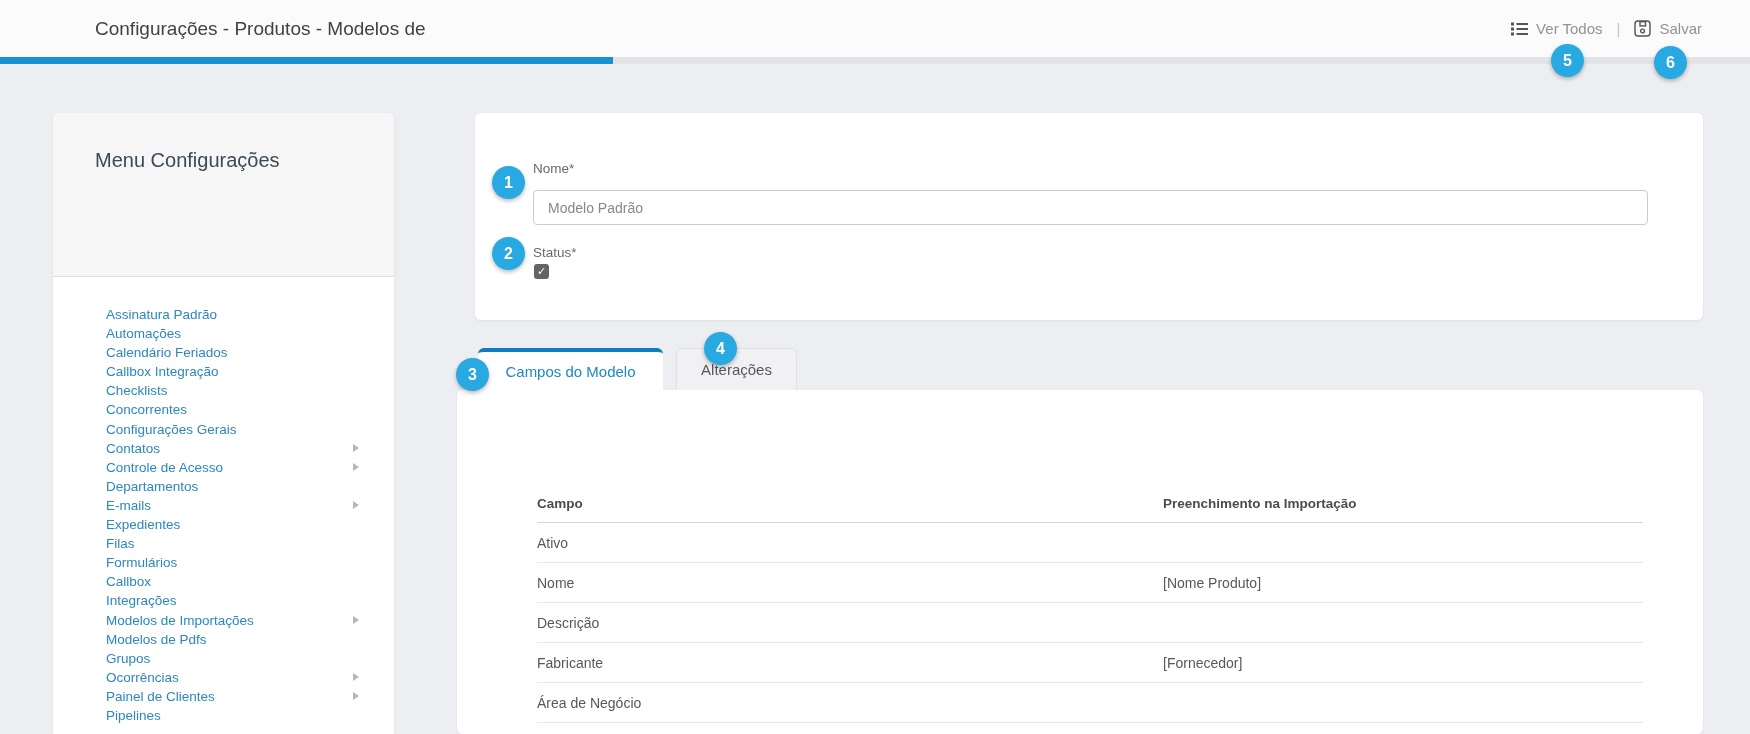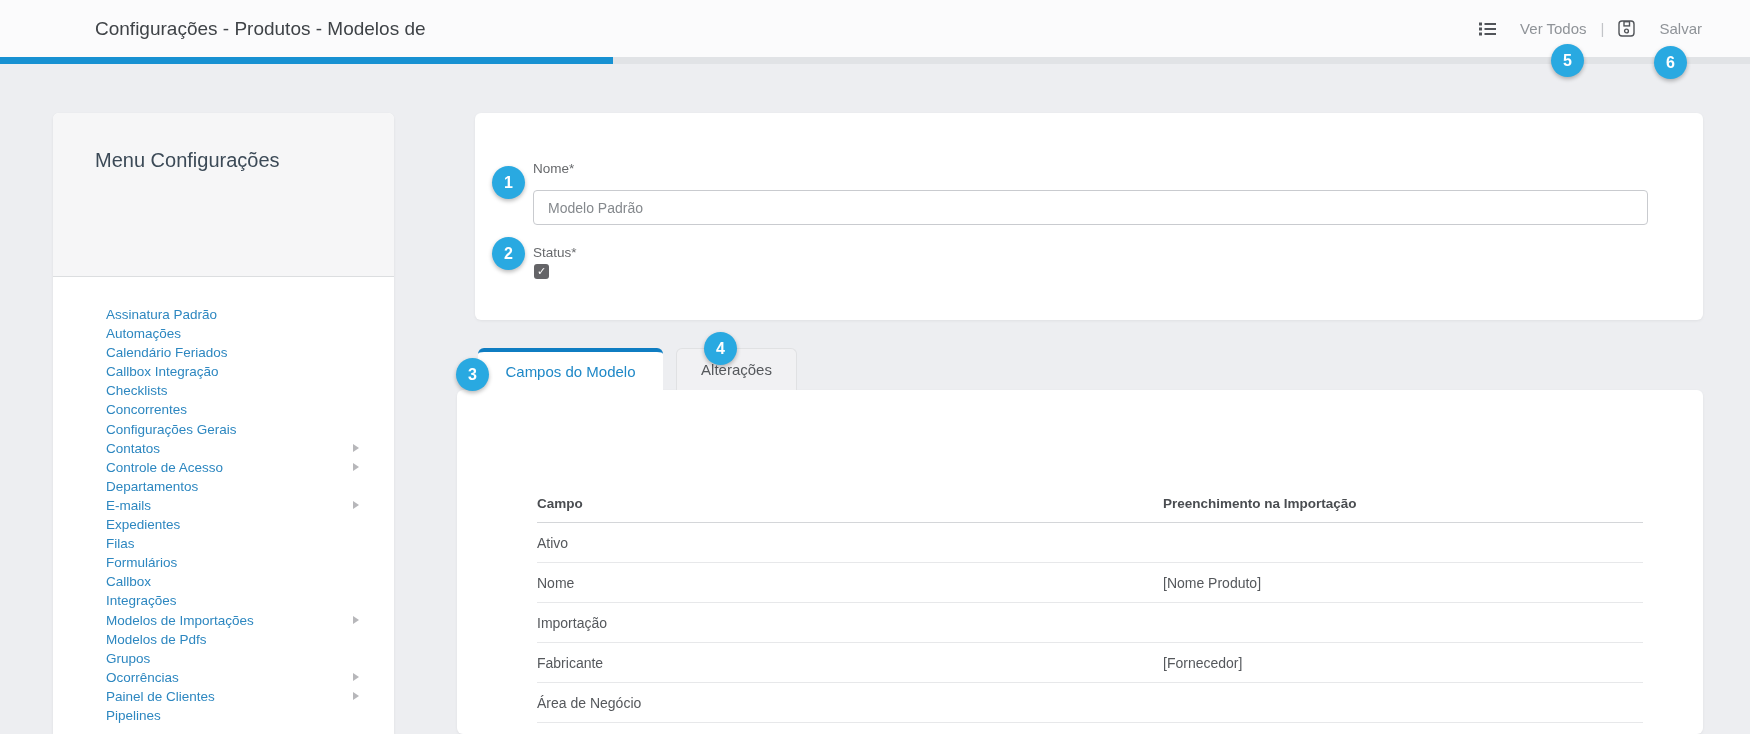--- a/index.html
+++ b/index.html
@@ -7,21 +7,21 @@
   body {
     position:relative; overflow:hidden;
     background:#edeef1;
     font-family:"Liberation Sans","DejaVu Sans",sans-serif;
   }
 
   
   .topbar { position:absolute; top:0; left:0; width:1750px; height:57px; background:#fbfbfc; }
   .topbar-title { position:absolute; left:55px; top:0; line-height:57px; font-size:19px; color:#3f4347;margin-left:40px; }
   .topbar-actions { position:absolute; right:48px; top:0; height:57px; display:flex; align-items:center; gap:14px; }
-  .action { display:flex; align-items:center; gap:24px; cursor:pointer; font-size:15px; color:#8f9398; }
+  .action { display:flex; align-items:center; gap:8px; cursor:pointer; font-size:15px; color:#8f9398; }
   .action svg { display:block; }
   .sep { color:#c2c4c8; font-size:15px; }
 
   .progress-track { position:absolute; top:57px; left:0; width:1750px; height:7px; background:#e1e3e6; }
   .progress-fill { height:7px; width:613px; background:#1791d2; }
 
   
   .callout {
     position:absolute; width:33px; height:33px; border-radius:50%;
     background:#29a9e1; color:#fff; font-weight:bold; font-size:16px;
@@ -186,21 +186,21 @@
     </div>
   <div class="trow">
         <div class="tc1">Ativo</div>
         <div class="tc2"></div>
       </div>
       <div class="trow">
         <div class="tc1">Nome</div>
         <div class="tc2">[Nome Produto]</div>
       </div>
       <div class="trow">
-        <div class="tc1">Importação</div>
+        <div class="tc1">Descrição</div>
         <div class="tc2"></div>
       </div>
       <div class="trow">
         <div class="tc1">Fabricante</div>
         <div class="tc2">[Fornecedor]</div>
       </div>
       <div class="trow">
         <div class="tc1">Área de Negócio</div>
         <div class="tc2"></div>
       </div>

